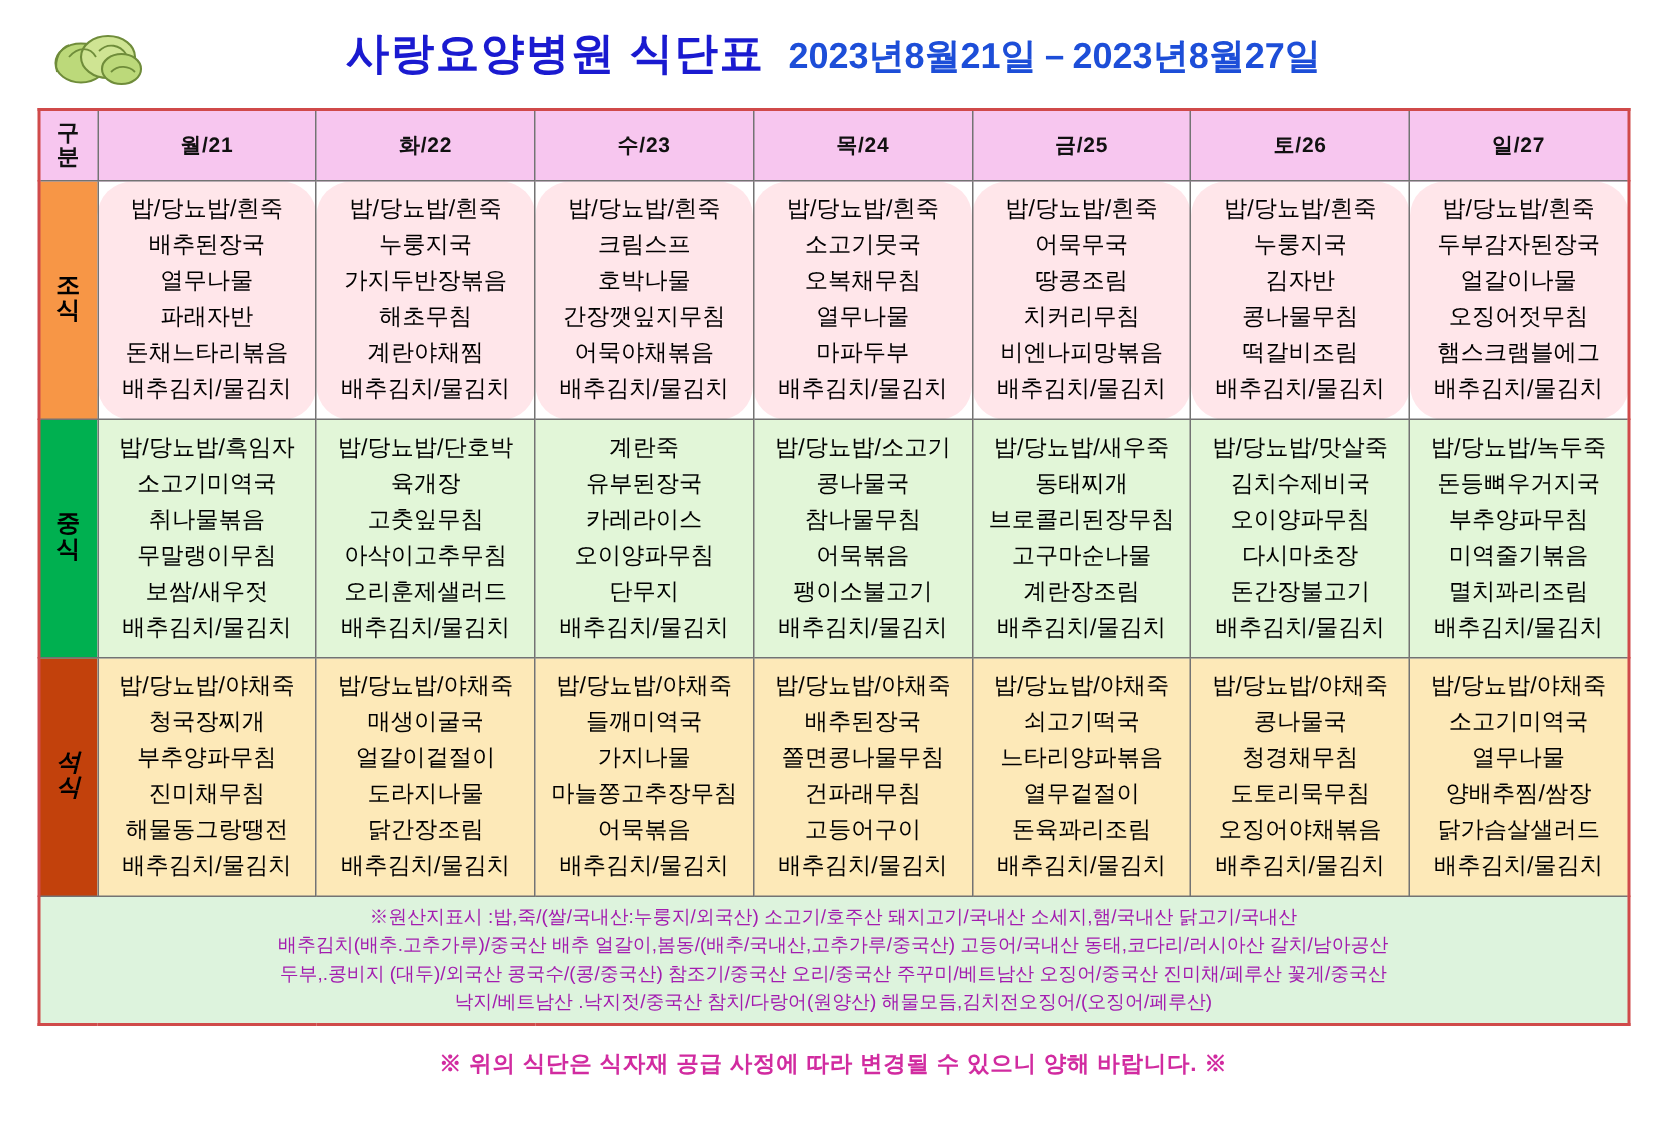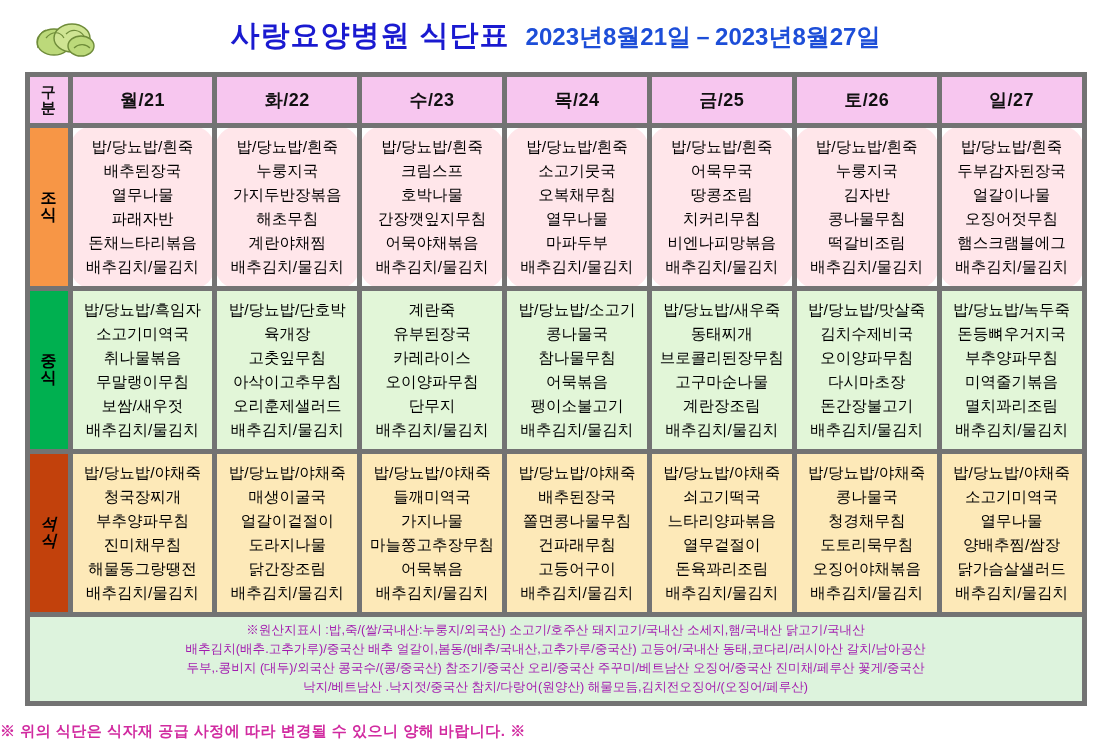--- a/index.html
+++ b/index.html
@@ -55,29 +55,29 @@
 
   
   table.menu {
     border-collapse: collapse;
     table-layout: fixed;
     width: 1062px;
     margin: 0 auto;
     border: 2px solid #d04a4a;
   }
   table.menu td, table.menu th {
-    border: 5px solid #737373;
+    border: 1px solid #737373;
     text-align: center;
     vertical-align: middle;
     padding: 4px;
   }
   
   thead td {
     background: #f7c6ef;
-    font-size: 18px;
+    font-size: 14px;
     font-weight: bold;
     color: #111;
     height: 38px;
     letter-spacing: 0.5px;
   }
   td.corner {
     width: 30px;
     background: #f7c6ef;
     font-size: 15px;
     font-weight: bold;
@@ -115,20 +115,21 @@
     font-size: 12.6px;
     line-height: 1.5;
     padding: 5px 6px 6px 6px;
     color: #a21caf;
     text-align: center;
   }
   td.origin .oline { white-space: nowrap; }
 
   
   .footnote {
+    text-align: center;
     font-size: 15px;
     font-weight: bold;
     color: #d12ba0;
     margin-top: 16px;
     letter-spacing: 0.5px;
   }
 </style>
 </head>
 <body>
 

